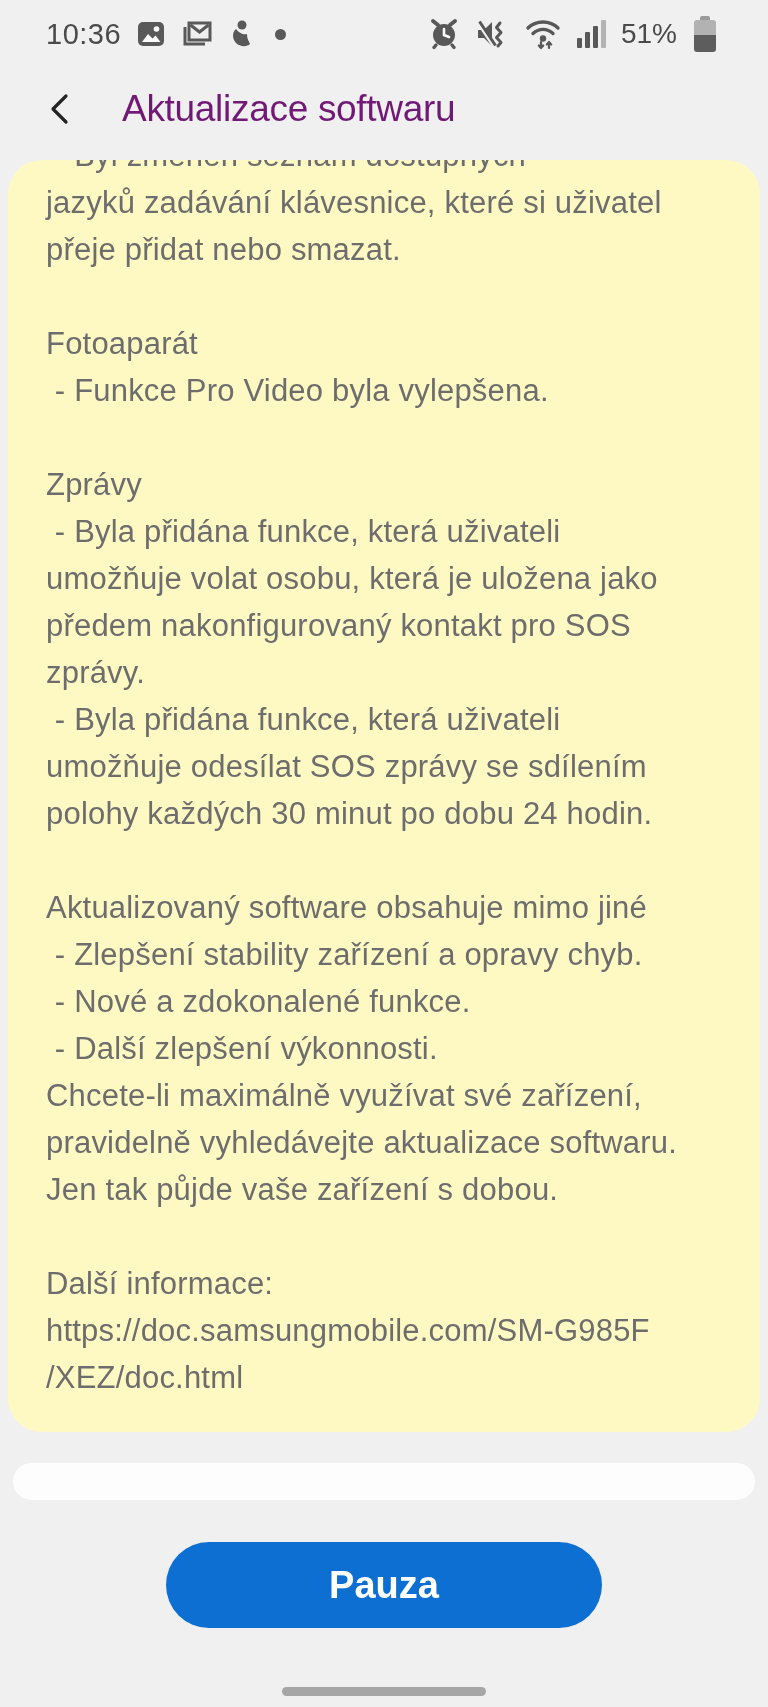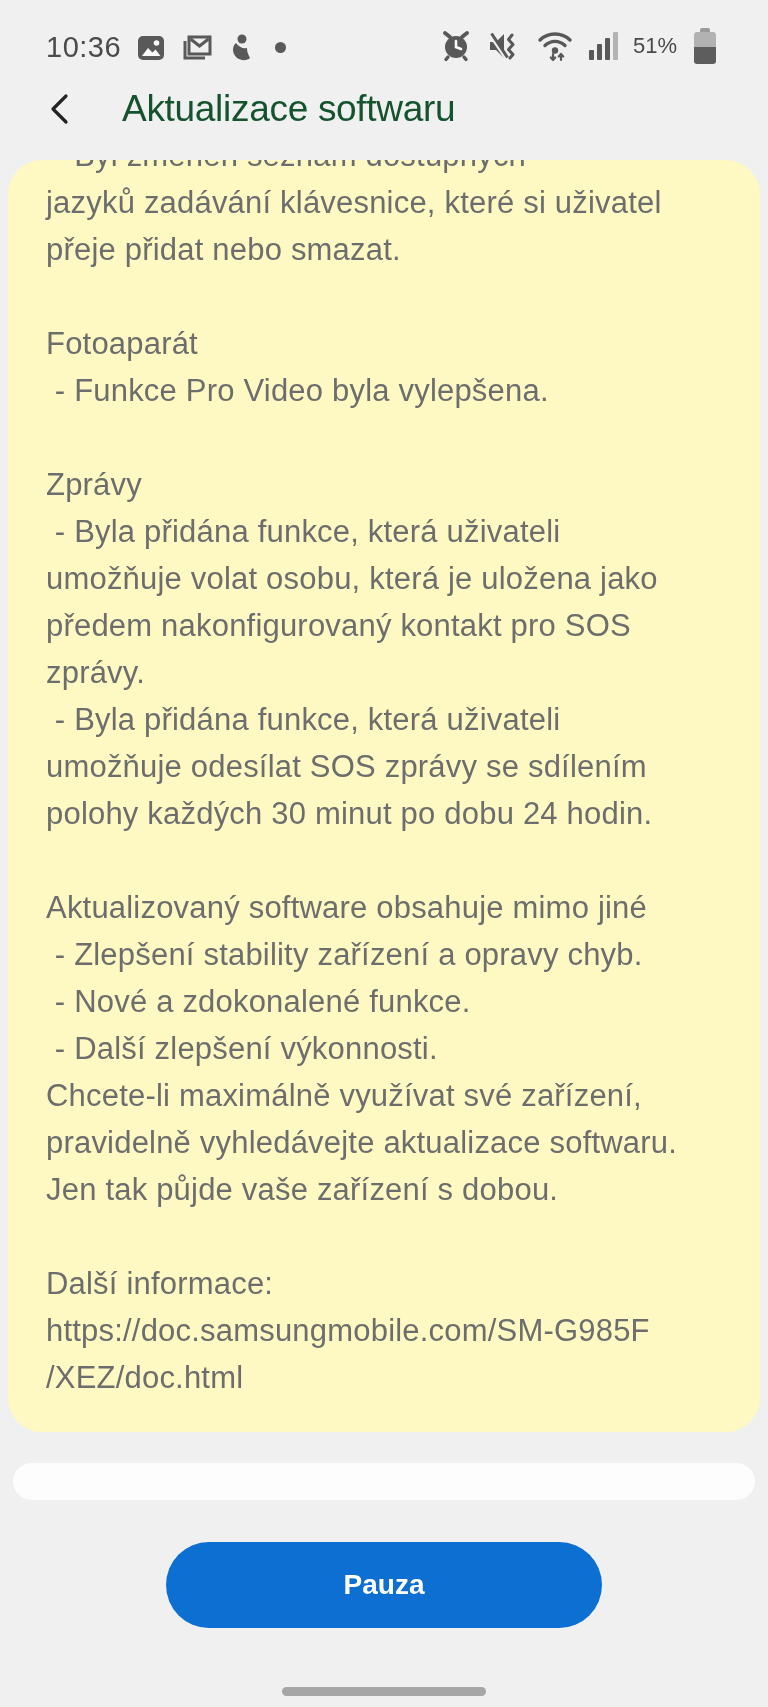--- a/index.html
+++ b/index.html
@@ -4,64 +4,64 @@
 <style>
   html,body{margin:0;padding:0;}
   .screen{
     position:relative;width:768px;height:1707px;overflow:hidden;
     background:#f0f0f0;
     font-family:"Liberation Sans",sans-serif;
   }
   
   .status-bar{
     position:absolute;top:0;left:0;right:0;height:64px;
-    display:flex;justify-content:space-between;align-items:flex-end;
+    display:flex;justify-content:space-between;align-items:center;
     padding:4px 52px 0 46px;box-sizing:border-box;
   }
   .sb-group{display:flex;align-items:center;gap:15px;}
   .sb-time{font-size:29px;color:#4a4a4a;letter-spacing:0.5px;}
-  .sb-batt-text{font-size:22px;color:#4a4a4a;}
+  .sb-batt-text{font-size:28px;color:#4a4a4a;}
   .sb-icon{display:inline-flex;align-items:center;justify-content:center;}
   .notif-dot{width:11px;height:11px;border-radius:50%;background:#595959;margin-left:6px;}
   .signal{display:inline-flex;align-items:flex-end;gap:3px;height:28px;}
   .signal i{display:block;width:5px;background:#585858;border-radius:1px;}
   .signal i:nth-child(1){height:10px;}
   .signal i:nth-child(2){height:16px;}
   .signal i:nth-child(3){height:22px;}
   .signal i:nth-child(4){height:28px;background:#b3b3b3;}
   .battery{position:relative;width:22px;height:36px;margin-left:2px;}
   .battery .cap{position:absolute;top:0;left:6px;width:10px;height:5px;background:#9a9a9a;border-radius:2px 2px 0 0;}
   .battery .body{position:absolute;top:4px;left:0;width:22px;height:32px;border-radius:3px;
     background:linear-gradient(to bottom,#b2b2b2 0 46%,#5d5d5d 46% 100%);}
   
   .header{
     position:absolute;top:64px;left:0;right:0;height:90px;
     display:flex;align-items:center;padding-left:40px;box-sizing:border-box;
   }
   .back-btn{background:none;border:none;padding:6px;margin:0;display:inline-flex;cursor:pointer;}
-  .page-title{font-size:37px;font-weight:400;color:#14532d;margin:0 0 0 42px;letter-spacing:-0.3px;}
+  .page-title{font-size:37px;font-weight:400;color:#701a75;margin:0 0 0 42px;letter-spacing:-0.3px;}
   
   .card{
     position:absolute;left:8px;top:160px;width:752px;height:1272px;
     background:#fef9c3;border-radius:34px;overflow:hidden;
     padding:0 38px;box-sizing:border-box;
   }
   .changelog{margin-top:-28px;font-size:31px;line-height:47px;color:#6d6d6d;
     letter-spacing:0.2px;white-space:pre;}
   .cl-line{min-height:47px;}
   .cl-link{text-underline-offset:5px;cursor:pointer;}
   
   .progress-track{
     position:absolute;left:13px;top:1463px;width:742px;height:37px;
     border-radius:19px;background:#fdfdfd;
   }
   .pause-btn{
     position:absolute;left:166px;top:1542px;width:436px;height:86px;
     border-radius:43px;border:none;background:var(--accent,#0d6fd2);
-    color:#ffffff;font-family:inherit;font-size:28px;font-weight:600;
+    color:#ffffff;font-family:inherit;font-size:38px;font-weight:600;
     display:flex;align-items:center;justify-content:center;cursor:pointer;
   }
   .gesture-bar{
     position:absolute;left:282px;top:1687px;width:204px;height:9px;
     border-radius:5px;background:#a6a6a6;cursor:pointer;
   }
 </style>
 </head>
 <body>
 

